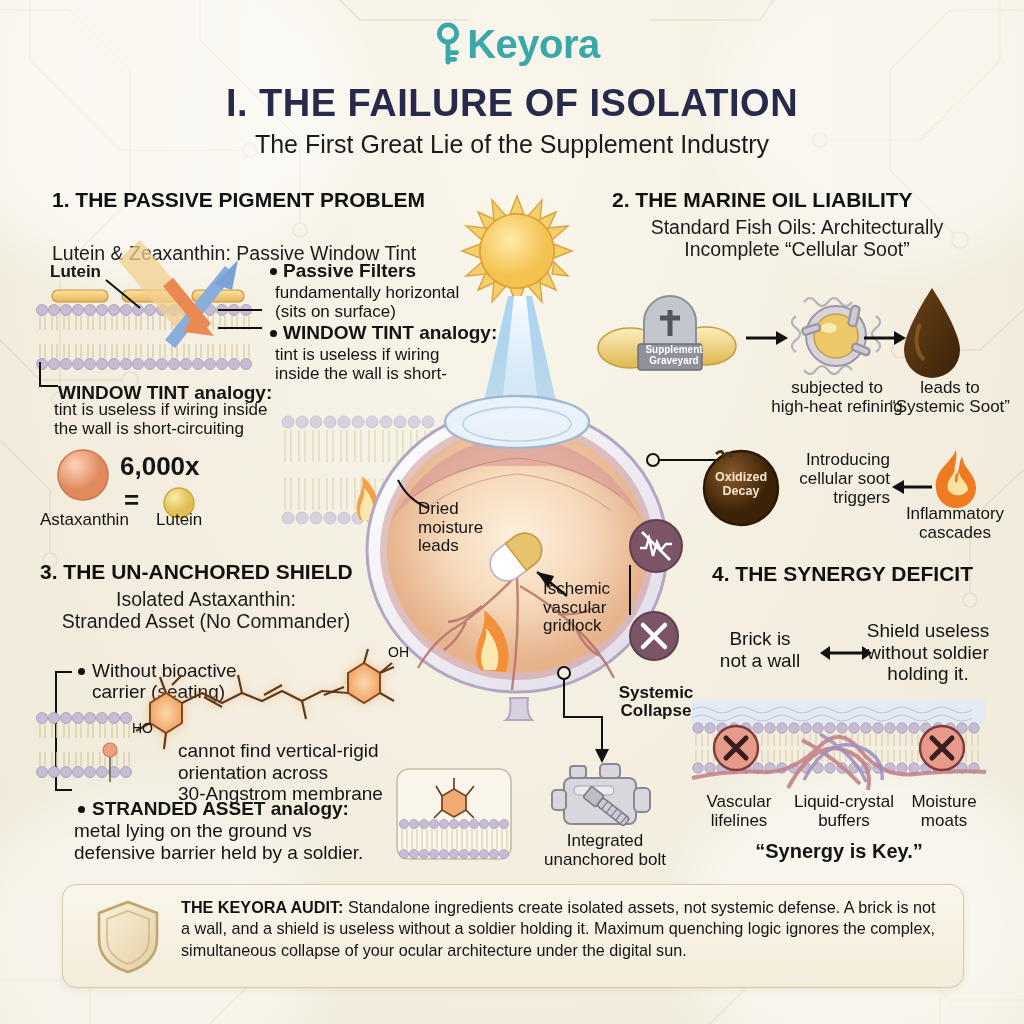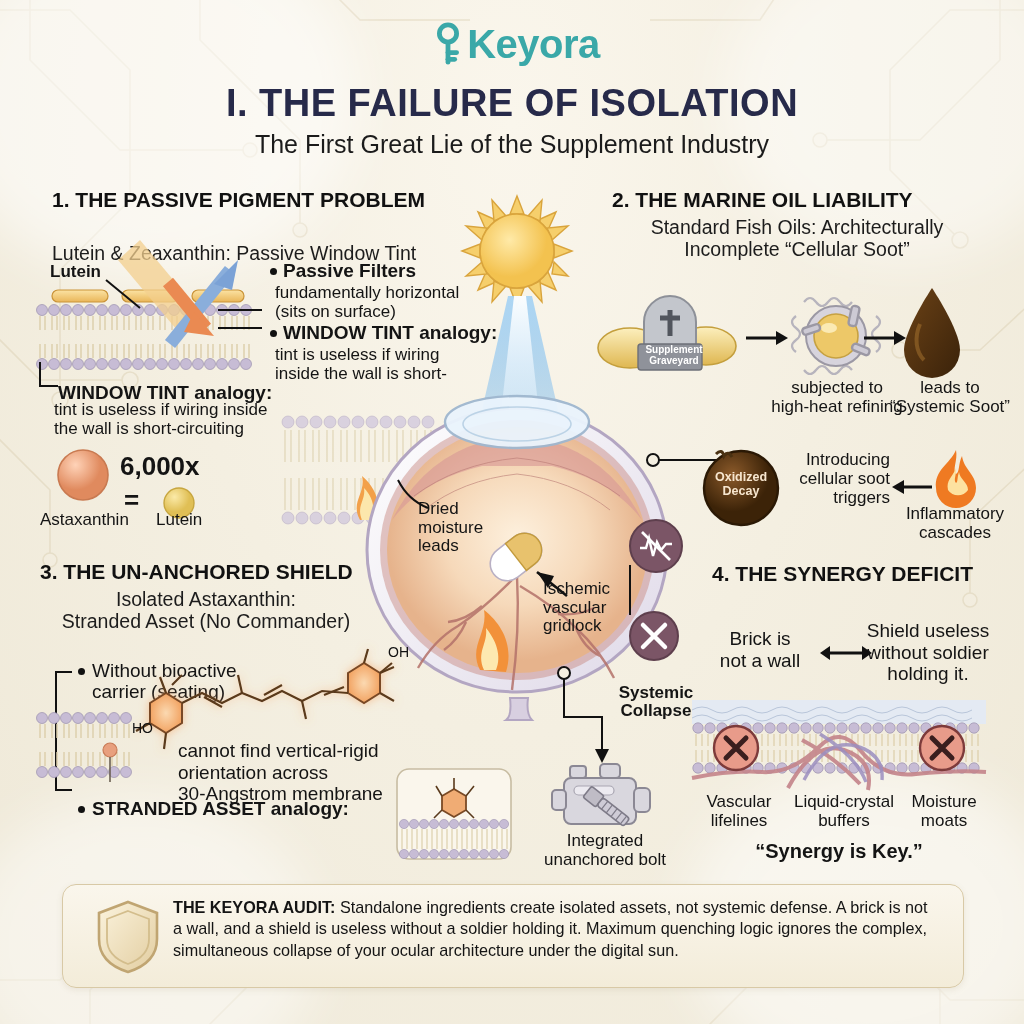--- a/index.html
+++ b/index.html
@@ -44,21 +44,21 @@
   .bullet-dot{position:absolute;width:7px;height:7px;border-radius:50%;background:#111;}
 
   
   .audit{
     position:absolute;left:62px;top:884px;width:900px;height:102px;
     border:1.5px solid #d8c9a6;border-radius:14px;
     background:linear-gradient(180deg,#faf6ec,#f3ecd9);
     box-shadow:0 2px 6px rgba(120,100,60,.10);
   }
   .audit-text{
-    position:absolute;left:110px;top:12px;width:760px;
+    position:absolute;left:118px;top:12px;width:760px;
     font-size:16.2px;line-height:1.32;color:#141414;
   }
 
   svg{display:block;overflow:visible;}
 </style>
 </head>
 <body>
 
 <div id="stage">
 
@@ -601,20 +601,22 @@
     <text x="258" y="12" font-family="Liberation Sans" font-size="14" fill="#111">OH</text>
     <text x="2" y="88" font-family="Liberation Sans" font-size="14" fill="#111">HO</text>
   </svg>
 
   <div class="txt lg" style="left:178px;top:740px;white-space:pre-line;line-height:1.14;">cannot find vertical-rigid
 orientation across
 30-Angstrom membrane</div>
 
   <div class="bullet-dot" style="left:78px;top:806px;"></div>
   <div class="txt b lg" style="left:92px;top:798px;">STRANDED ASSET analogy:</div>
+  <div class="txt lg" style="left:74px;top:820px;white-space:pre-line;line-height:1.14;">metal lying on the ground vs
+defensive barrier held by a soldier.</div>
 
   <svg style="position:absolute;left:396px;top:768px;" width="116" height="92" viewBox="0 0 116 92">
     <rect x="1" y="1" width="114" height="90" rx="12" fill="#faf6ec" stroke="#c7bca2" stroke-width="1.6"></rect>
     <g stroke="#7a4a25" stroke-width="1.8" fill="#f0ac74">
       <polygon points="46,28 58,21 70,28 70,42 58,49 46,42"></polygon>
     </g>
     <g stroke="#5a3a1c" stroke-width="1.6" fill="none">
       <path d="M46 28 L40 18 M70 28 L78 18 M58 21 L58 10 M46 42 L38 50 M70 42 L78 50"></path>
     </g>
     <g fill="#c7bcd5" stroke="#9b90ae" stroke-width=".6">

